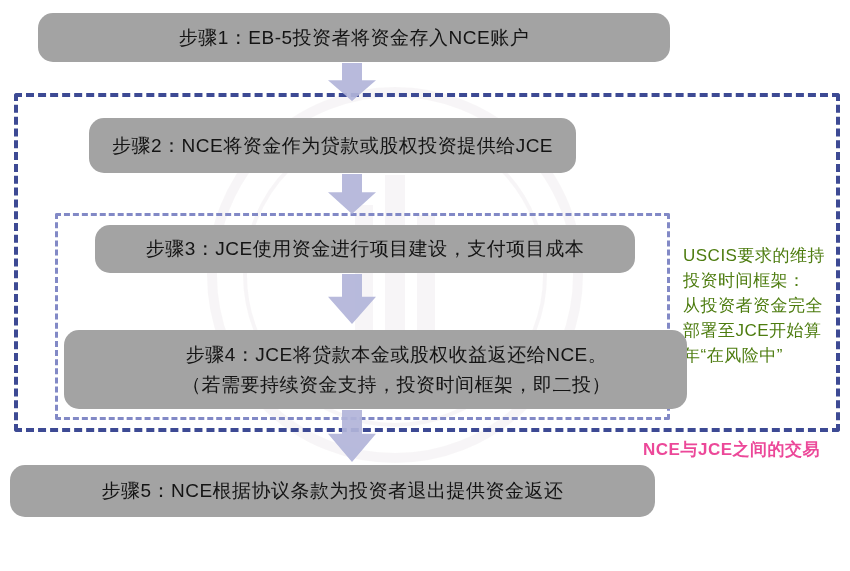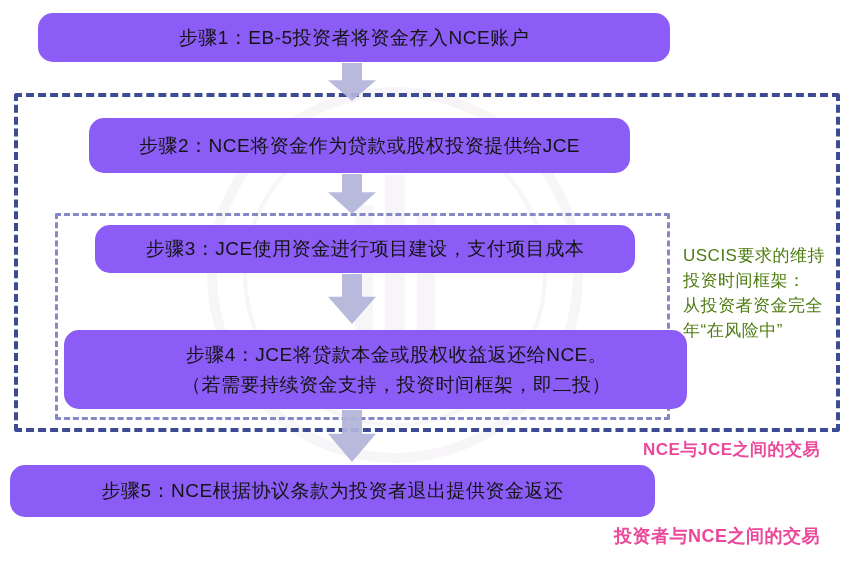--- a/index.html
+++ b/index.html
@@ -13,32 +13,32 @@
     background:#ffffff;
     overflow:hidden;
   }
   
   .watermark{
     position:absolute;left:205px;top:85px;width:380px;height:380px;
     opacity:0.10;pointer-events:none;z-index:0;
   }
   .step-box{
     position:absolute;
-    background:#8b5cf6;
+    background:#a3a3a3;
     border-radius:15px;
     display:flex;align-items:center;justify-content:center;
     color:#141414;
     font-size:19px;
     letter-spacing:0.5px;
     text-align:center;
     z-index:4;
   }
   .step-box .two-line{line-height:30px;}
   .box1{left:38px;top:13px;width:632px;height:49px;}
-  .box2{left:89px;top:118px;width:541px;height:55px;}
+  .box2{left:89px;top:118px;width:487px;height:55px;}
   .box3{left:95px;top:225px;width:540px;height:48px;}
   .box4{left:64px;top:330px;width:581px;height:79px;padding-left:42px;}
   .box5{left:10px;top:465px;width:645px;height:52px;}
   .outer-dashed{
     position:absolute;left:14px;top:93px;width:826px;height:339px;
     border:4px dashed #3d4a94;border-radius:3px;
     box-sizing:border-box;z-index:1;
   }
   .inner-dashed{
     position:absolute;left:55px;top:213px;width:615px;height:207px;
@@ -126,24 +126,24 @@
   <div class="arrow arrow4">
     <svg width="48" height="52" viewBox="0 0 48 44" preserveAspectRatio="none">
       <path d="M14 0 H34 V20 H48 L24 44 L0 20 H14 Z" fill="#b2b5da"></path>
     </svg>
   </div>
 
   <div class="annotation">
     <div>USCIS要求的维持</div>
     <div>投资时间框架：</div>
     <div>从投资者资金完全</div>
+    <div>部署至JCE开始算</div>
     <div>年“在风险中”</div>
   </div>
 
   <div class="caption caption-nce-jce">NCE与JCE之间的交易</div>
 
   <div class="step-box box5">
     <span>步骤5：NCE根据协议条款为投资者退出提供资金返还</span>
   </div>
 
-  <div class="caption caption-investor-nce">投资者与NCE之间的交易</div>
 
 </div>
 
 </body></html>

